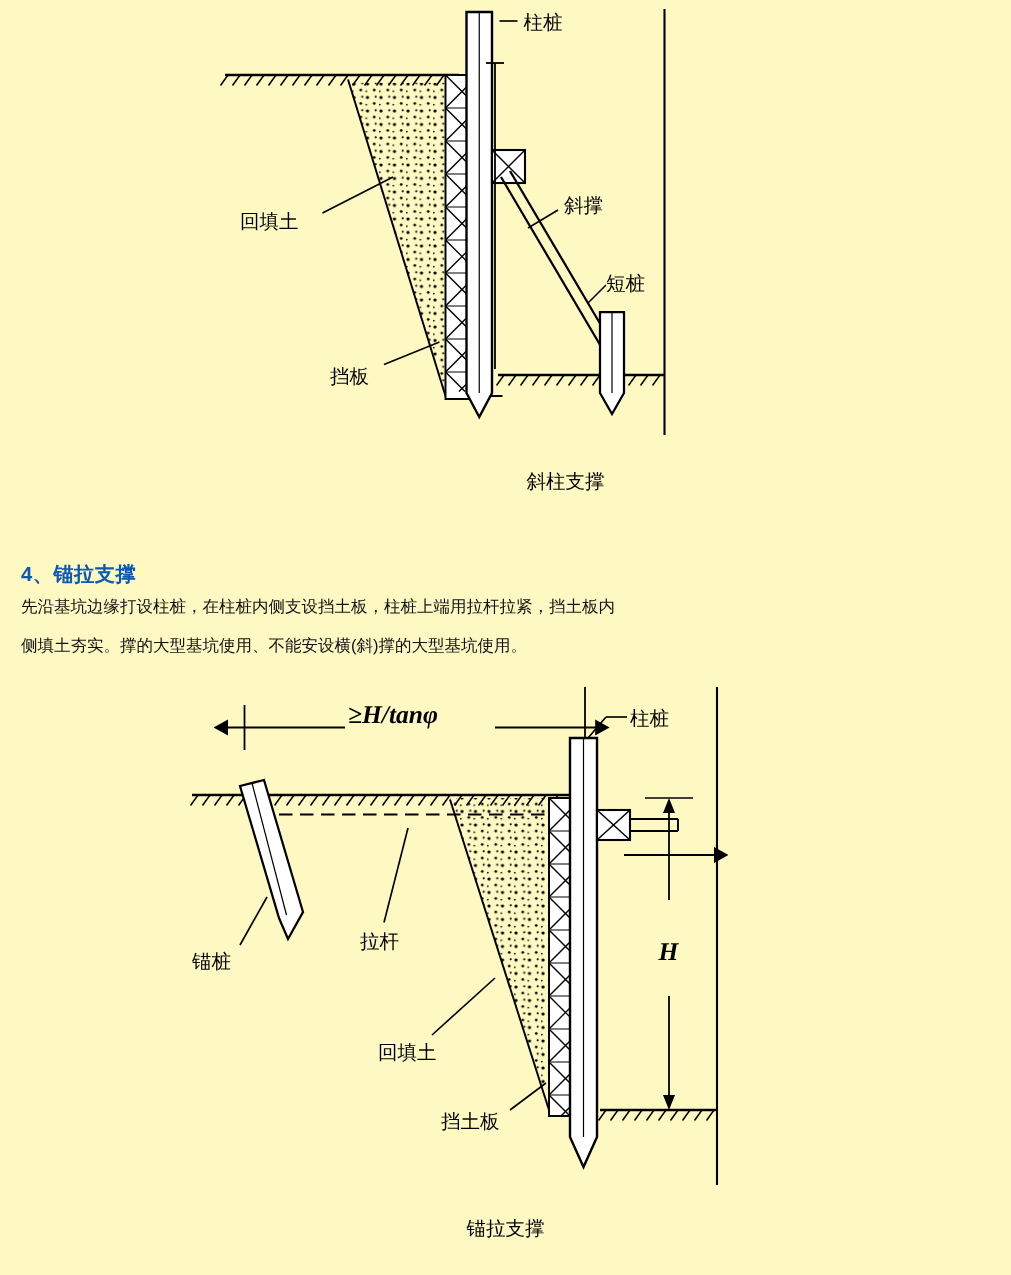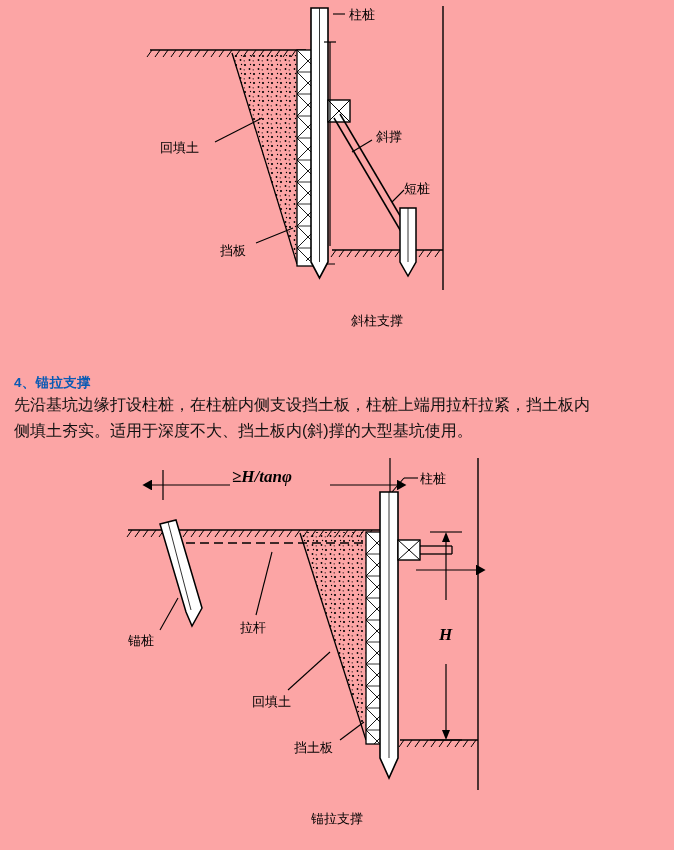--- a/index.html
+++ b/index.html
@@ -12,21 +12,21 @@
     height: 850px;
     position: relative;
     font-family: "Liberation Sans", sans-serif;
     color: #000;
     overflow: hidden;
   }
   .page {
     position: relative;
     width: 674px;
     height: 850px;
-    background: #fca5a5;
+    background: #fef9c3;
   }
 
   
   .figure {
     position: absolute;
     left: 0;
     width: 674px;
   }
   #figure-1 { top: 0px; height: 340px; }
   #figure-2 { top: 440px; height: 410px; }
@@ -54,21 +54,21 @@
     font-size: 13.5px;
     font-weight: bold;
     color: #0a5ab4;
     letter-spacing: 0.3px;
   }
   .body-text {
     position: absolute;
     left: 14px;
     top: 392px;
     width: 600px;
-    font-size: 16px;
+    font-size: 11px;
     line-height: 26px;
     color: #111;
   }
   .body-text p { margin: 0; }
 
   
   text.lbl {
     font-family: "Liberation Sans", sans-serif;
     font-size: 13px;
     fill: #000;
@@ -232,21 +232,21 @@
       <line x1="256" y1="243" x2="293" y2="228" stroke="#000" stroke-width="1.1"></line>
       <text class="lbl" x="220" y="255">挡板</text>
     </svg>
   </div>
 
   <div class="caption" id="caption-1">斜柱支撑</div>
 
   <div class="section-heading">4、锚拉支撑</div>
   <div class="body-text">
     <p>先沿基坑边缘打设柱桩，在柱桩内侧支设挡土板，柱桩上端用拉杆拉紧，挡土板内</p>
-    <p>侧填土夯实。适用于深度不大、挡土板内(斜)撑的大型基坑使用。</p>
+    <p>侧填土夯实。撑的大型基坑使用、不能安设横(斜)撑的大型基坑使用。</p>
   </div>
 
   <div class="figure" id="figure-2">
     <svg width="674" height="400" viewBox="0 0 674 400" xmlns="http://www.w3.org/2000/svg">
       <defs>
         <pattern id="soilDots2" width="9" height="9" patternUnits="userSpaceOnUse">
           <circle cx="2" cy="2" r="1.1" fill="#000"></circle>
           <circle cx="6.5" cy="6" r="0.9" fill="#000"></circle>
           <circle cx="7.5" cy="1.5" r="0.7" fill="#000"></circle>
           <circle cx="1.2" cy="6.8" r="0.6" fill="#000"></circle>

